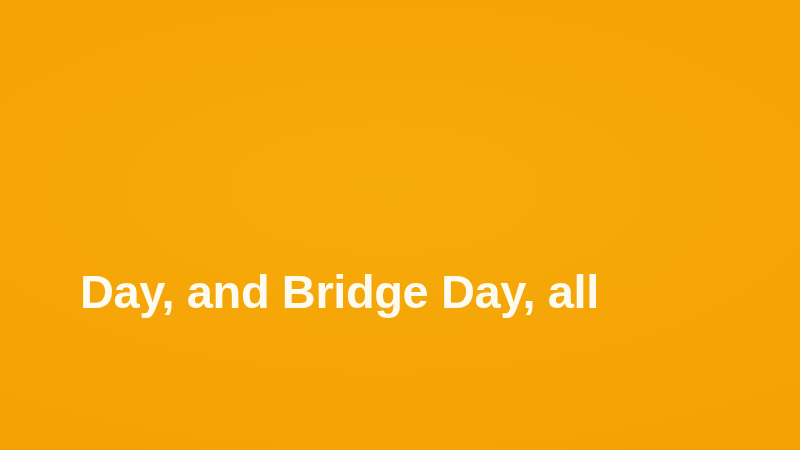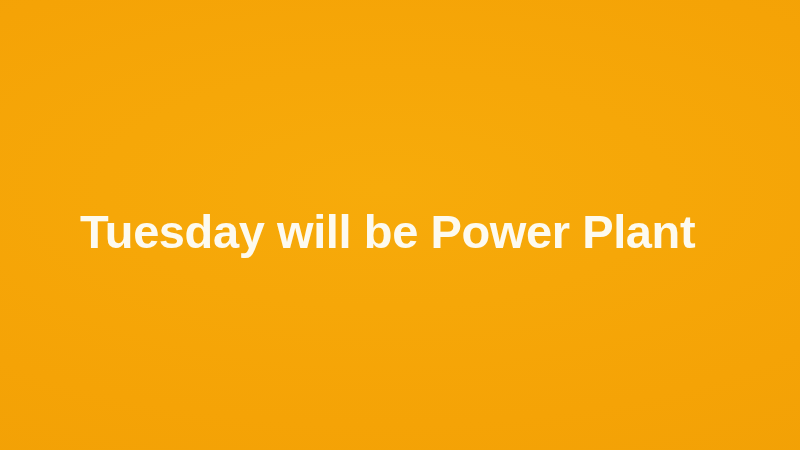--- a/index.html
+++ b/index.html
@@ -51,21 +51,20 @@
 </style>
 </head>
 <body>
 
 <div id="screenshot">
 
   <div id="bg-field"></div>
 
   <div id="post-text">
 
-    <span class="line">Tuesday will be Power Plant</span>
 
     <span class="line">Day, and Bridge Day, all</span>
 
     
 
     
 
     
 
     

